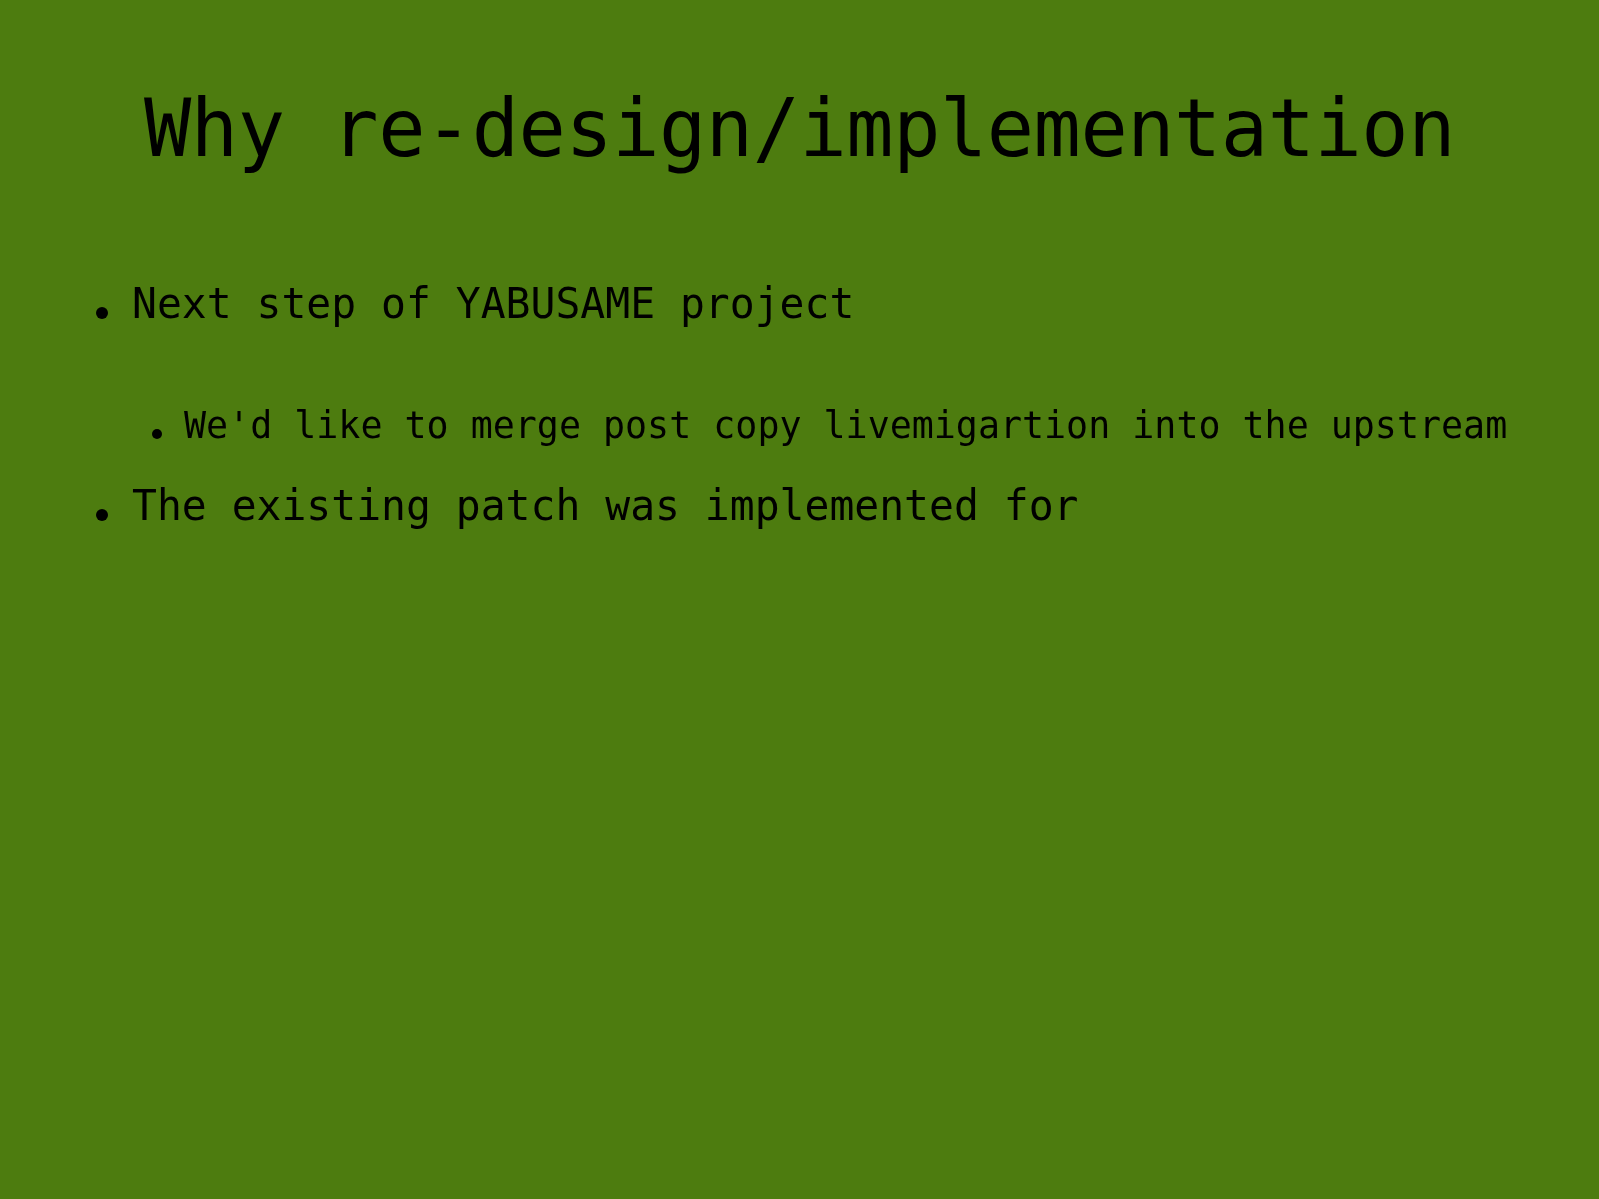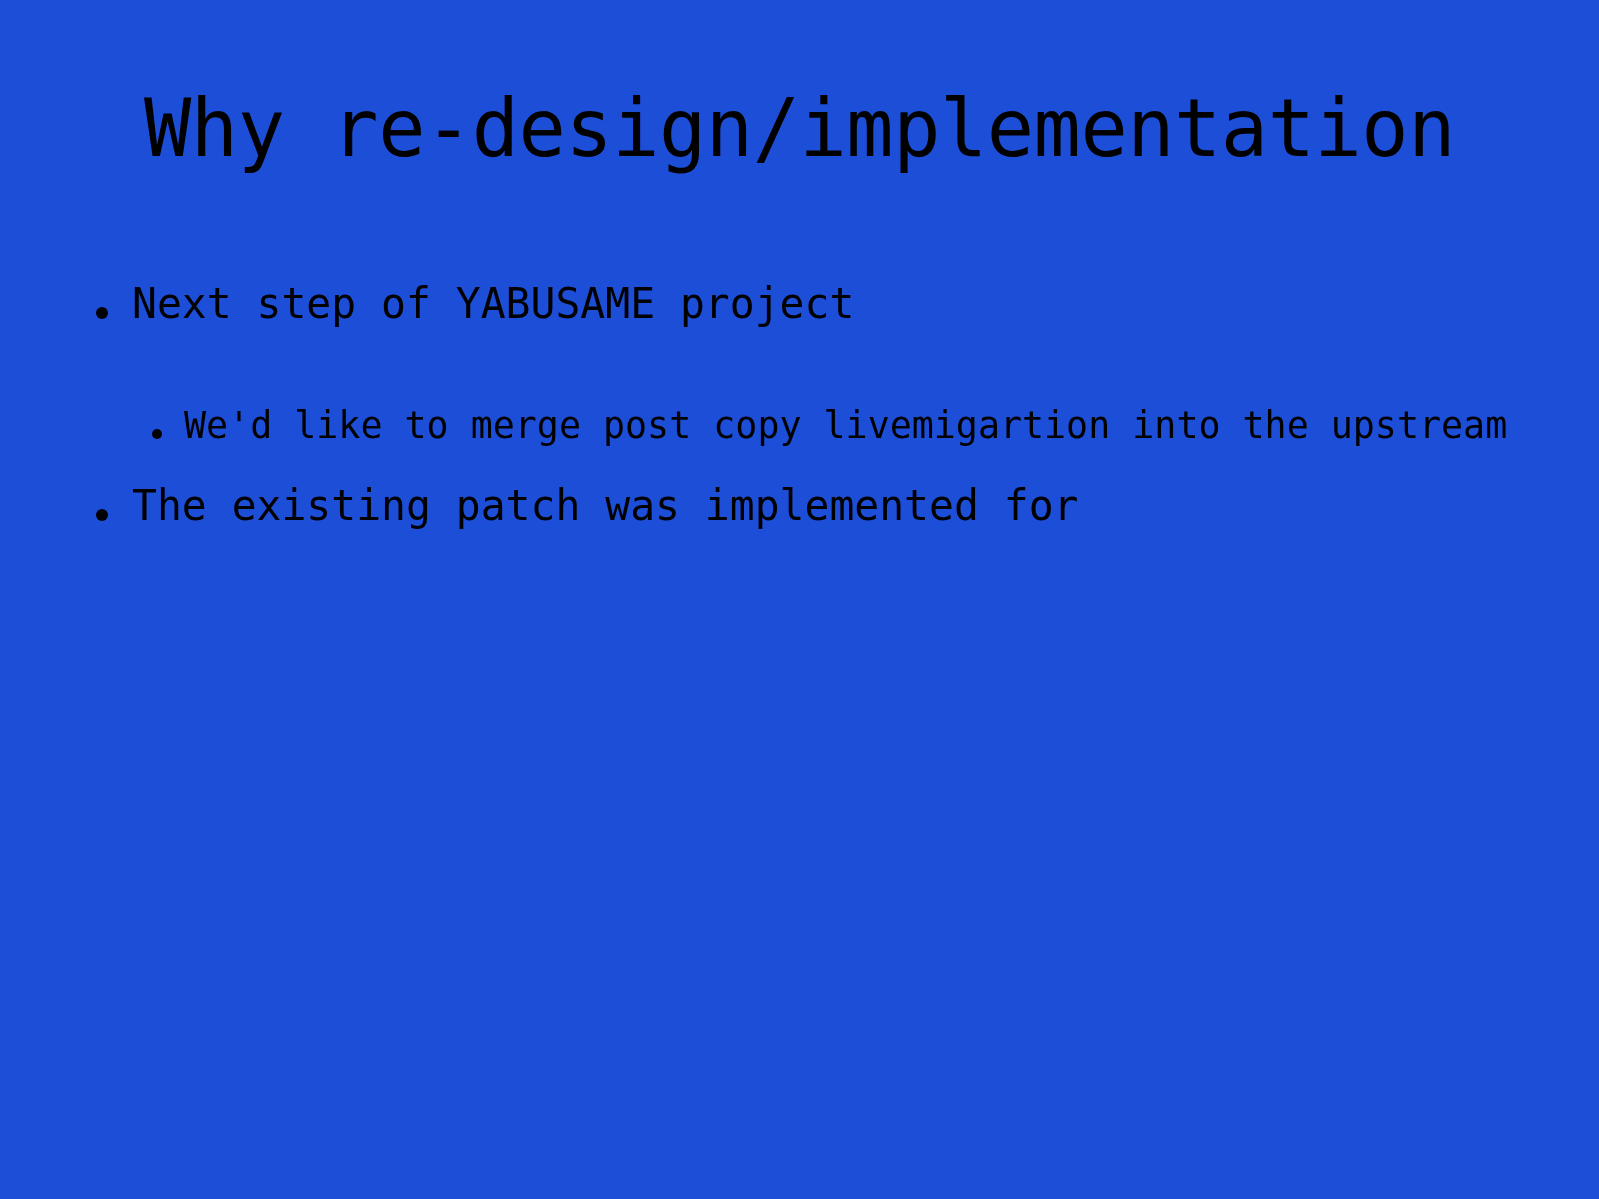--- a/index.html
+++ b/index.html
@@ -4,21 +4,21 @@
 <style>
   html, body {
     margin: 0;
     padding: 0;
     background: #ffffff;
   }
   #slide {
     position: relative;
     width: 1599px;
     height: 1199px;
-    background: #1d4ed8;
+    background: #4d7c0f;
     overflow: hidden;
     font-family: "DejaVu Sans Mono", "Liberation Mono", monospace;
     color: #000000;
   }
   #slide-title {
     position: absolute;
     left: 0;
     top: 88px;
     width: 1599px;
     text-align: center;

